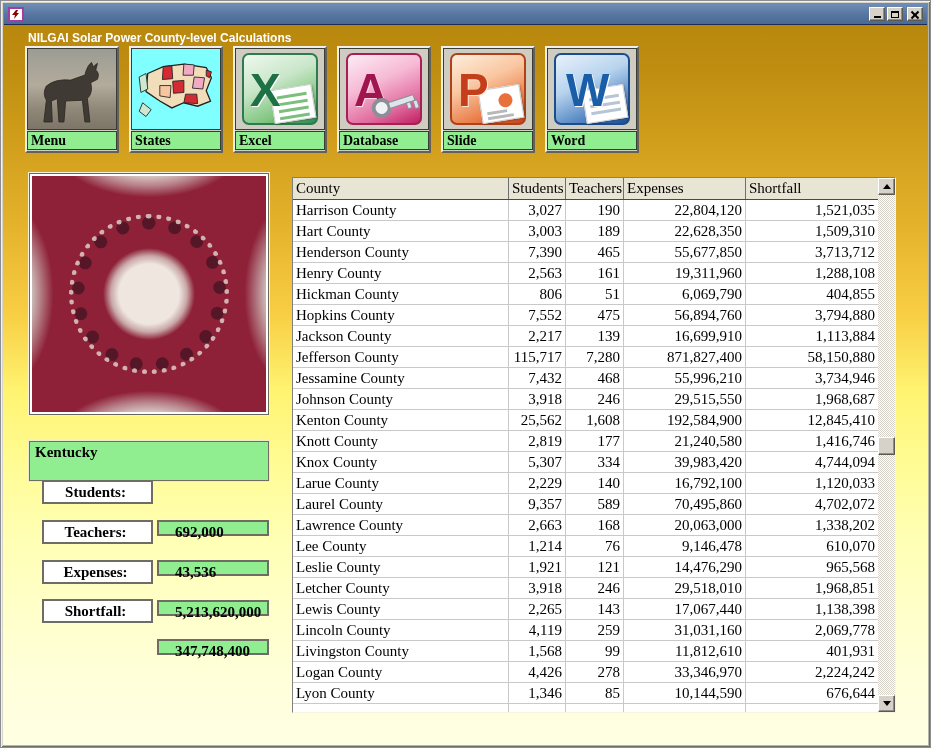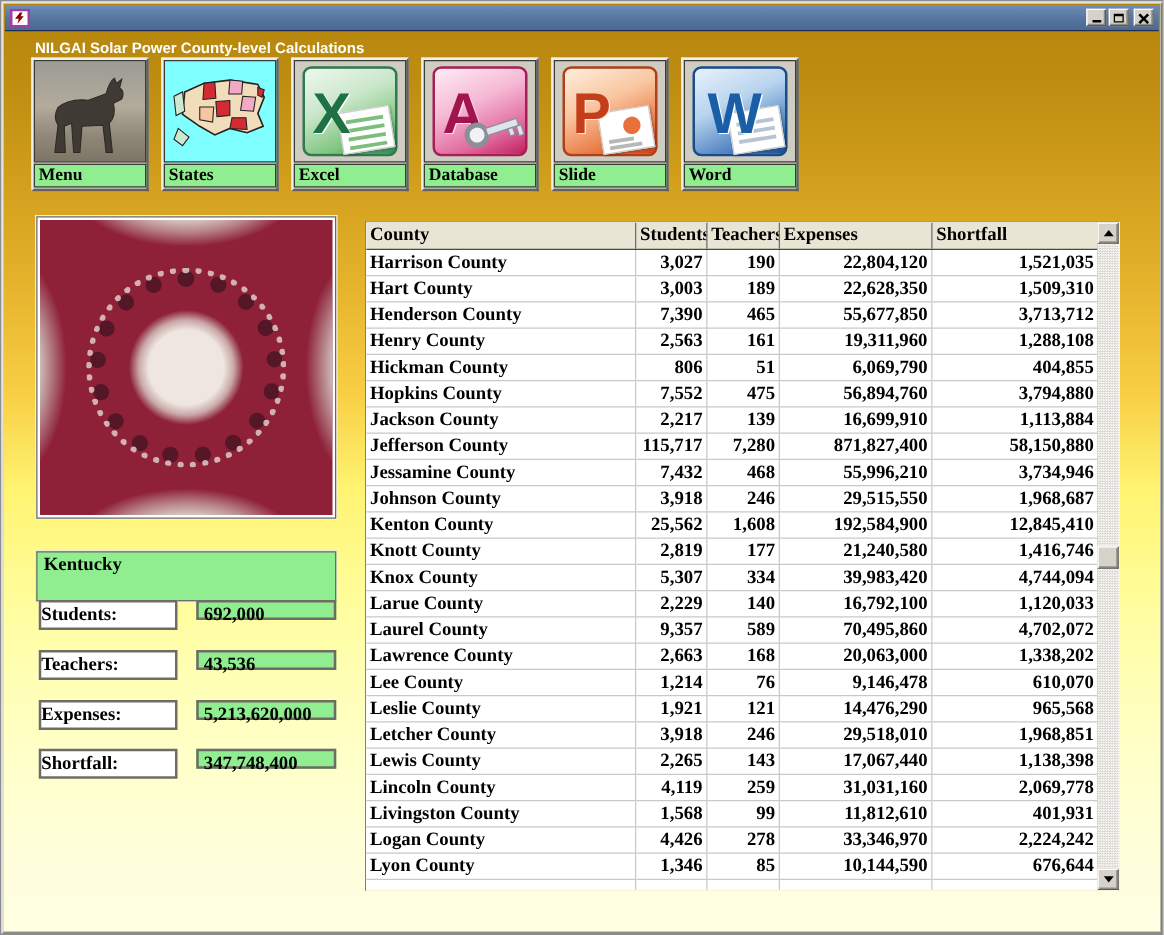--- a/index.html
+++ b/index.html
@@ -124,35 +124,35 @@
     border:5px dotted #e3d6d0; opacity:0.8;
   }
 
   
   .state-label {
     position:absolute; left:28px; top:440px; width:240px; height:40px;
     background:#90EE90; border:1px solid #6e6c64; box-shadow:0 0 0 1px #efe9d4;
     font-weight:bold; font-size:15px; line-height:21px; padding-left:5px; color:#000;
   }
   .field-label {
-    position:absolute; left:30px; width:111px; height:24px; background:#ffffff;
+    position:absolute; left:41px; width:111px; height:24px; background:#ffffff;
     border:2px solid #6e6c64; font-weight:bold; font-size:15px; line-height:20px;
-    text-align:left; padding-right:4px; color:#000;
+    text-align:center; padding-right:4px; color:#000;
   }
   .field-value {
     position:absolute; left:156px; width:112px; height:16px; background:#90EE90;
     border:2px solid #6e6c64; font-weight:bold; font-size:15px; line-height:20px;
-    padding-left:4px; color:#000;
+    padding-left:16px; color:#000;margin-top:40px;
   }
   .row0 { top:479px; } .row1 { top:519px; } .row2 { top:559px; } .row3 { top:598px; }
 
   
   .table-frame {
     position:absolute; left:291px; top:176px; width:604px; height:536px;
-    background:#ffffff; border:1px solid; border-color:#808080 #f8f4e0 #f8f4e0 #808080;font-weight:bold;
+    background:#ffffff; border:1px solid; border-color:#808080 #f8f4e0 #f8f4e0 #808080;
   }
   .grid {
     position:absolute; left:0; top:0; bottom:0; width:587px;
     border-right:2px solid #6e6e6e; overflow:hidden; background:#ffffff;
   }
   .grid-header {
     display:grid; grid-template-columns:216px 57px 58px 122px 1fr; height:22px;
     background:#E9E5D5; border-bottom:1px solid #4a4a44;
   }
   .grid-header .hcell {

